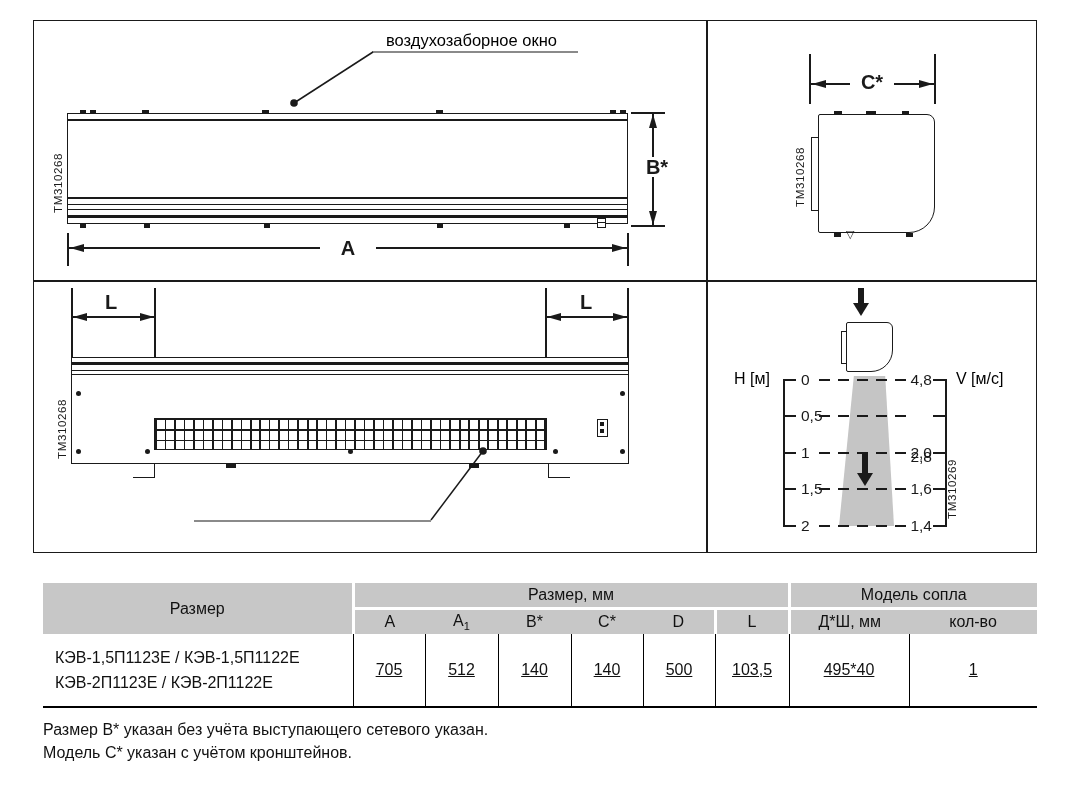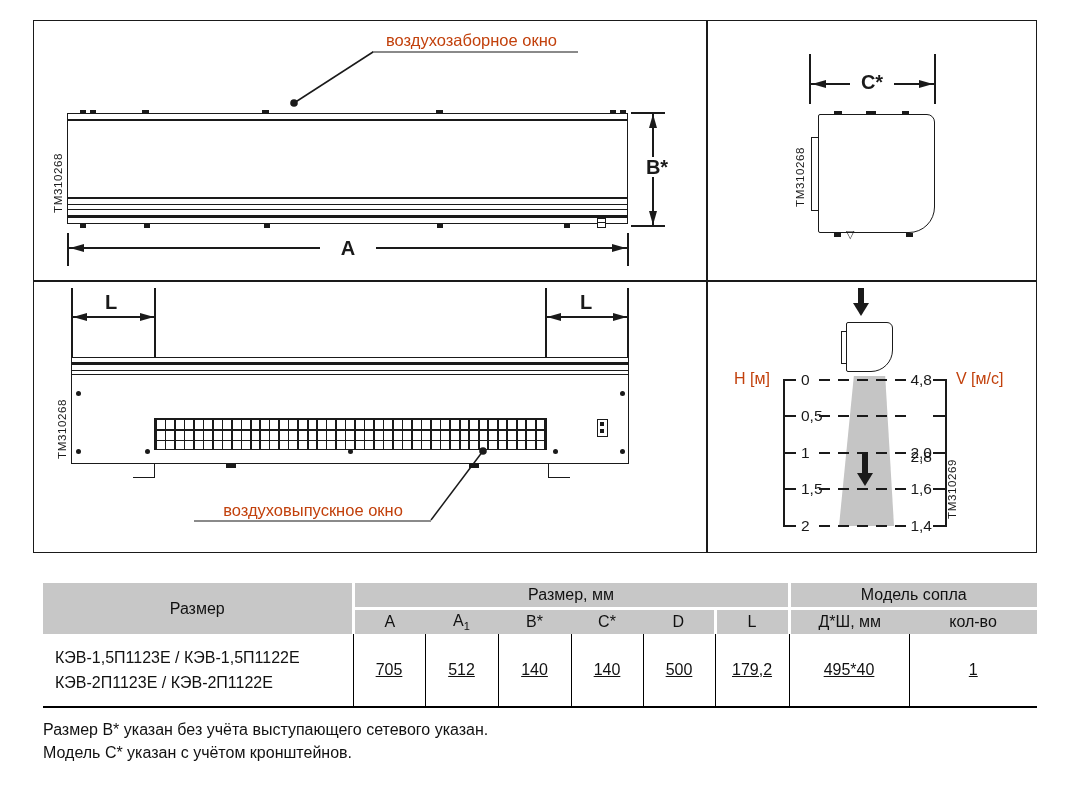--- a/index.html
+++ b/index.html
@@ -10,21 +10,21 @@
   }
   .abs { position:absolute; }
   .figure {
     position:absolute; left:33px; top:20px; width:1004px; height:533px;
     border:1.5px solid #1a1a1a; background:#fff;
   }
   .divider-v { position:absolute; left:672px; top:0; width:1.5px; height:100%; background:#1a1a1a; }
   .divider-h { position:absolute; left:0; top:259px; width:100%; height:1.5px; background:#1a1a1a; }
   .line { position:absolute; background:#1a1a1a; }
   .gline { position:absolute; background:#8a8a8a; }
-  .label-ru { position:absolute; font-size:16.5px; color:#c2410c; white-space:nowrap; }
+  .label-ru { position:absolute; font-size:16.5px; color:#000000; white-space:nowrap; }
   .dim-label { position:absolute; font-weight:bold; font-size:20px; text-align:center; background:#fff; line-height:20px; }
   .tm { position:absolute; font-size:11.5px; letter-spacing:0.6px; color:#1a1a1a; white-space:nowrap;
         width:80px; height:14px; text-align:center; transform:rotate(-90deg); }
   .arr { position:absolute; width:0; height:0; border-style:solid; }
   .arr-l { border-width:4px 14px 4px 0; border-color:transparent #1a1a1a transparent transparent; }
   .arr-r { border-width:4px 0 4px 14px; border-color:transparent transparent transparent #1a1a1a; }
   .arr-u { border-width:0 4px 14px 4px; border-color:transparent transparent #1a1a1a transparent; }
   .arr-d { border-width:14px 4px 0 4px; border-color:#1a1a1a transparent transparent transparent; }
   .bump { position:absolute; height:3.5px; background:#1a1a1a; }
   .dot { position:absolute; width:5px; height:5px; border-radius:50%; background:#1a1a1a; }
@@ -167,21 +167,20 @@
     <div class="abs" style="left:563px;top:139px;width:11px;height:18px;border:1.5px solid #1a1a1a;background:#fff;">
       <div class="line" style="left:2px;top:2px;width:4px;height:4px;"></div>
       <div class="line" style="left:2px;top:9px;width:4px;height:4px;"></div>
     </div>
 
     <div class="abs" style="left:99px;top:184px;width:22px;height:14px;border-right:1.5px solid #1a1a1a;border-bottom:1.5px solid #1a1a1a;"></div>
     <div class="abs" style="left:514px;top:184px;width:22px;height:14px;border-left:1.5px solid #1a1a1a;border-bottom:1.5px solid #1a1a1a;"></div>
     <div class="bump" style="left:192px;top:184px;width:10px;height:4px;"></div>
     <div class="bump" style="left:435px;top:184px;width:10px;height:4px;"></div>
 
-    <div class="label-ru" style="left:160px;top:221px;width:238px;text-align:center;">воздуховыпускное окно</div>
     <div class="gline" style="left:160px;top:240px;width:237px;height:1.5px;"></div>
     <svg class="abs" style="left:390px;top:165px;" width="72" height="78">
       <line x1="59" y1="6" x2="7" y2="75" stroke="#1a1a1a" stroke-width="1.5"></line>
       <circle cx="59" cy="6" r="3.8" fill="#1a1a1a"></circle>
     </svg>
 
     <div class="tm" style="left:-11px;top:142px;">ТМ310268</div>
   </div>
 
   <div class="abs" style="left:672px;top:259px;width:332px;height:274px;">
@@ -265,21 +264,21 @@
   <tr>
     <td class="model-cell">
       <div>КЭВ-1,5П1123Е / КЭВ-1,5П1122Е</div>
       <div>КЭВ-2П1123Е / КЭВ-2П1122Е</div>
     </td>
     <td class="vline">705</td>
     <td class="vline">512</td>
     <td class="vline">140</td>
     <td class="vline">140</td>
     <td class="vline">500</td>
-    <td class="vline">179,2</td>
+    <td class="vline">103,5</td>
     <td class="vline">495*40</td>
     <td class="vline">1</td>
   </tr>
 </tbody>
   </table>
 
 <div class="footnote" style="top:721px;">Размер В* указан без учёта выступающего сетевого указан.</div>
 <div class="footnote" style="top:744px;">Модель С* указан с учётом кронштейнов.</div>
 
 </body></html>

